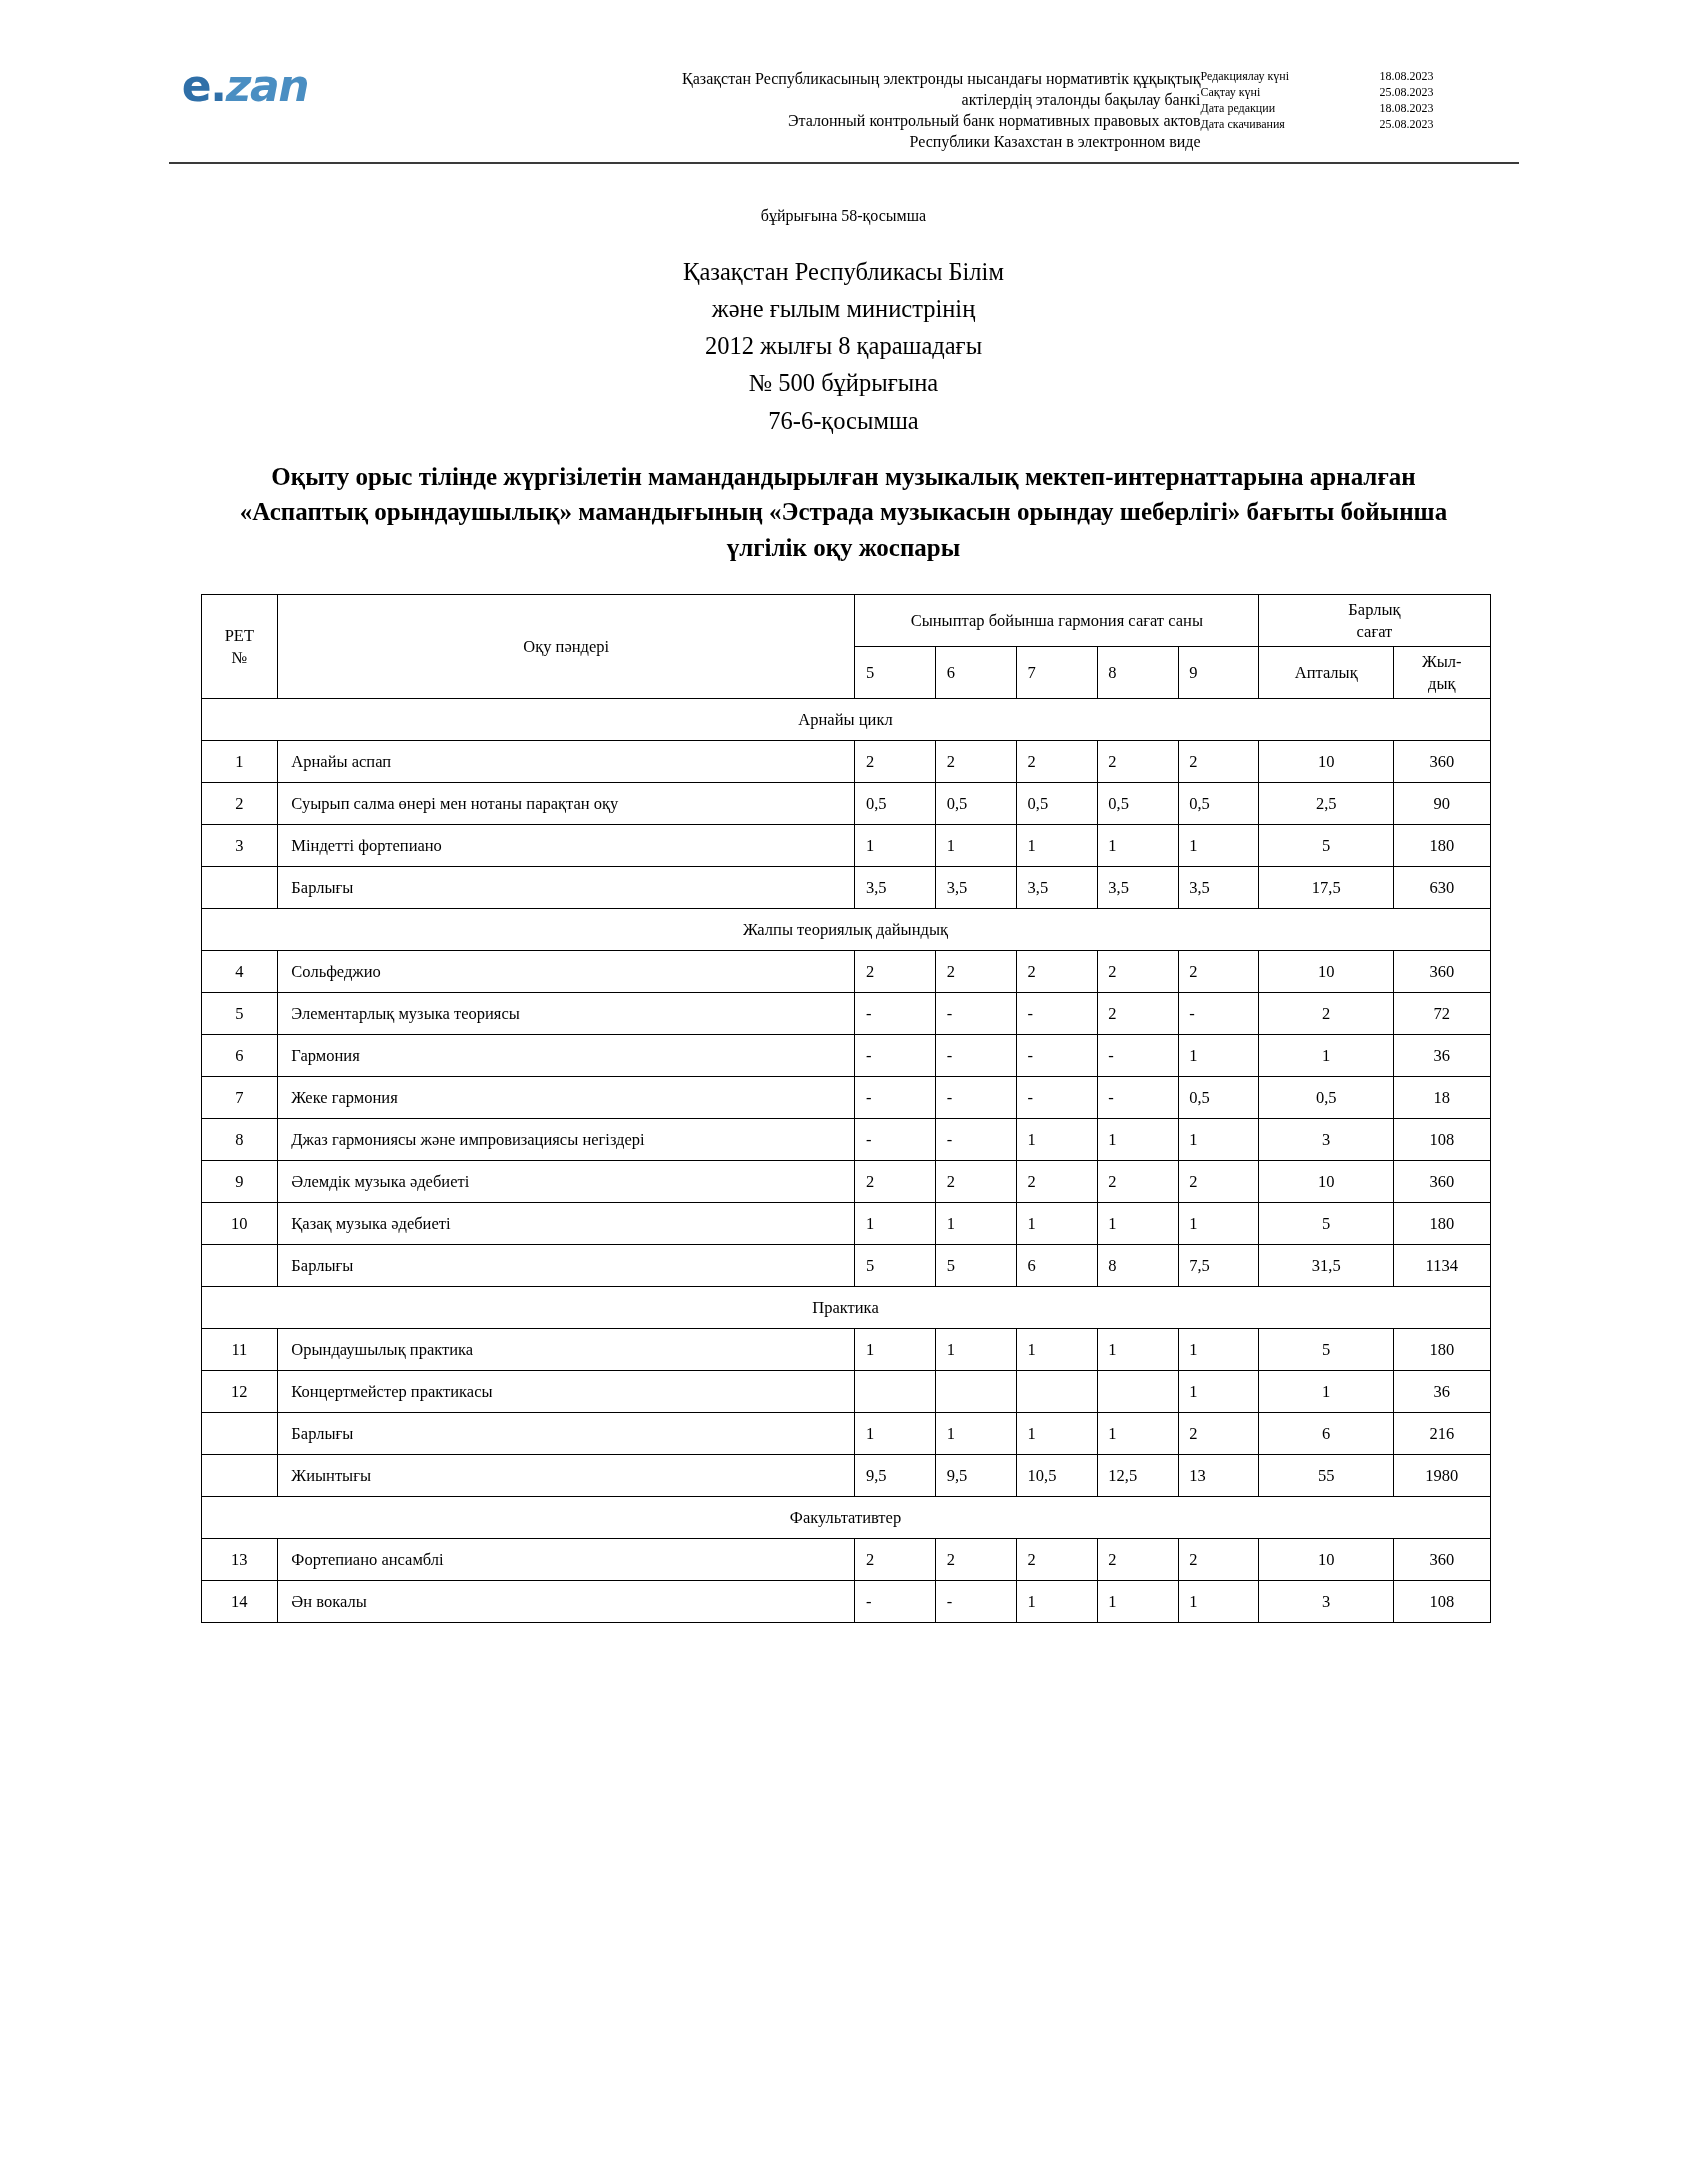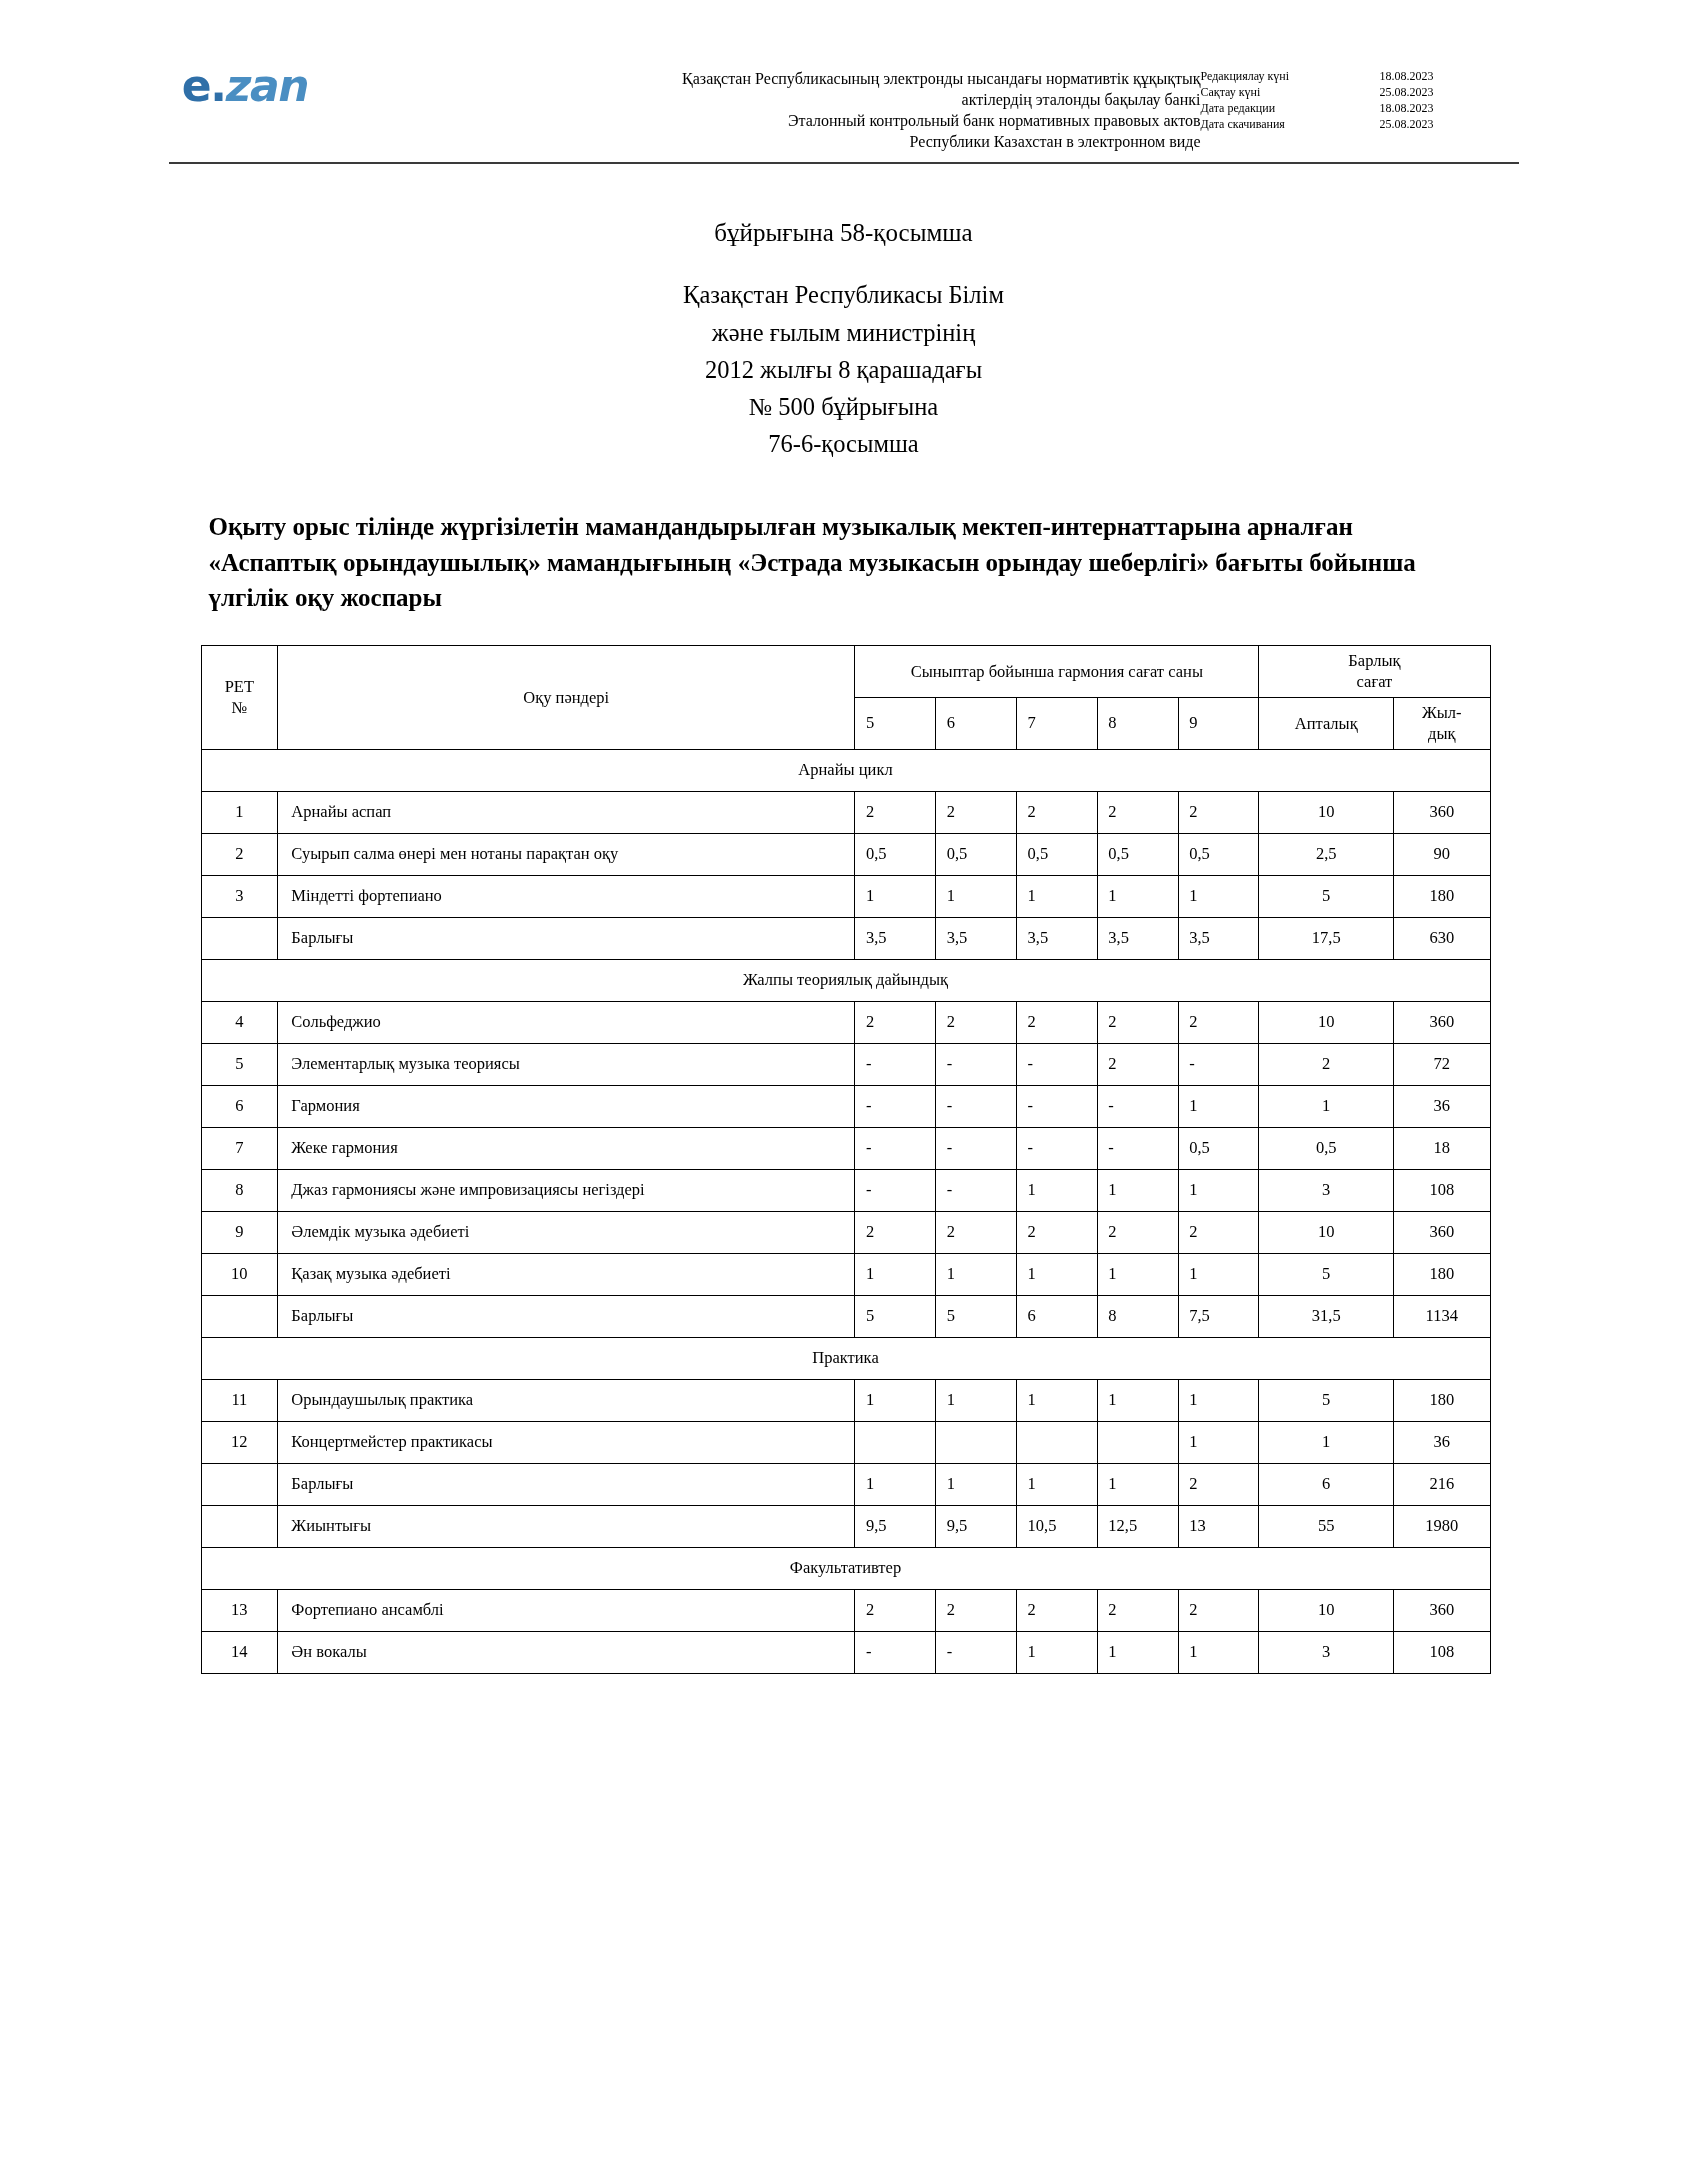--- a/index.html
+++ b/index.html
@@ -84,36 +84,35 @@
   }
 
   
   .title-block {
     width: 1350px;
     margin: 0 auto;
     padding-top: 40px;
     text-align: center;
   }
   .tline1 {
-    font-size: 25px;
+    font-size: 16px;
     line-height: 1.5;
     margin-bottom: 25px;
-    margin-top: 10px;
   }
   .tline {
     font-size: 24.5px;
     line-height: 1.52;
   }
   .doc-title {
     font-size: 25px;
     font-weight: bold;
     line-height: 1.42;
-    margin-top: 47px;
+    margin-top: 20px;
     padding: 0 40px;
-    text-align: left;
+    text-align: center;
   }
 
   
   .table-wrap {
     width: 1350px;
     margin: 29px auto 0 auto;
     padding-left: 32px;
     box-sizing: border-box;
   }
   table.plan {

